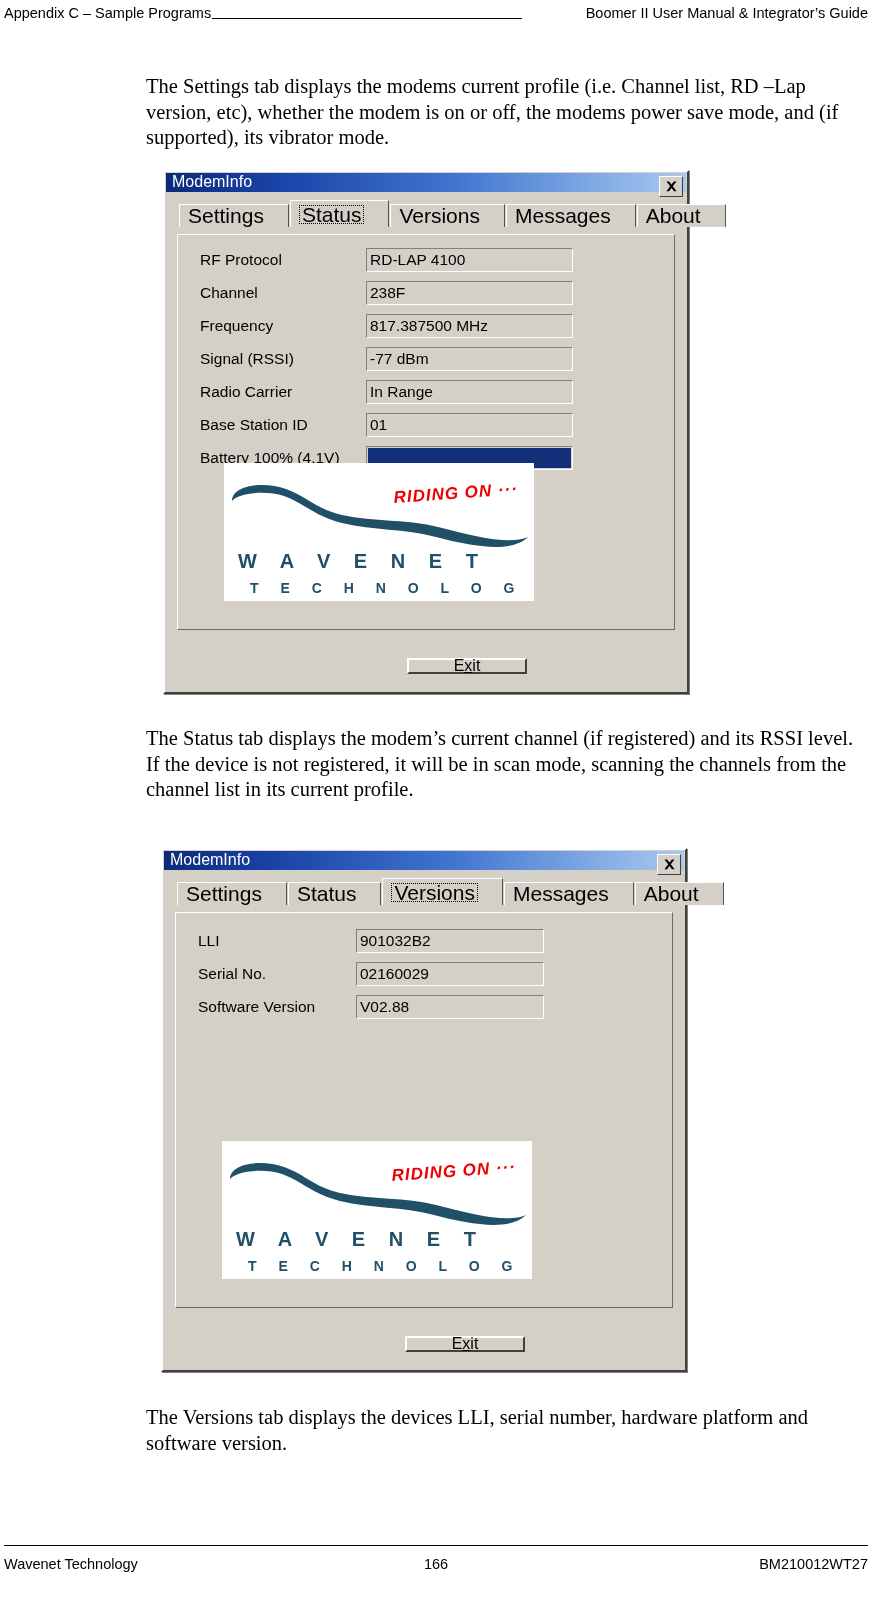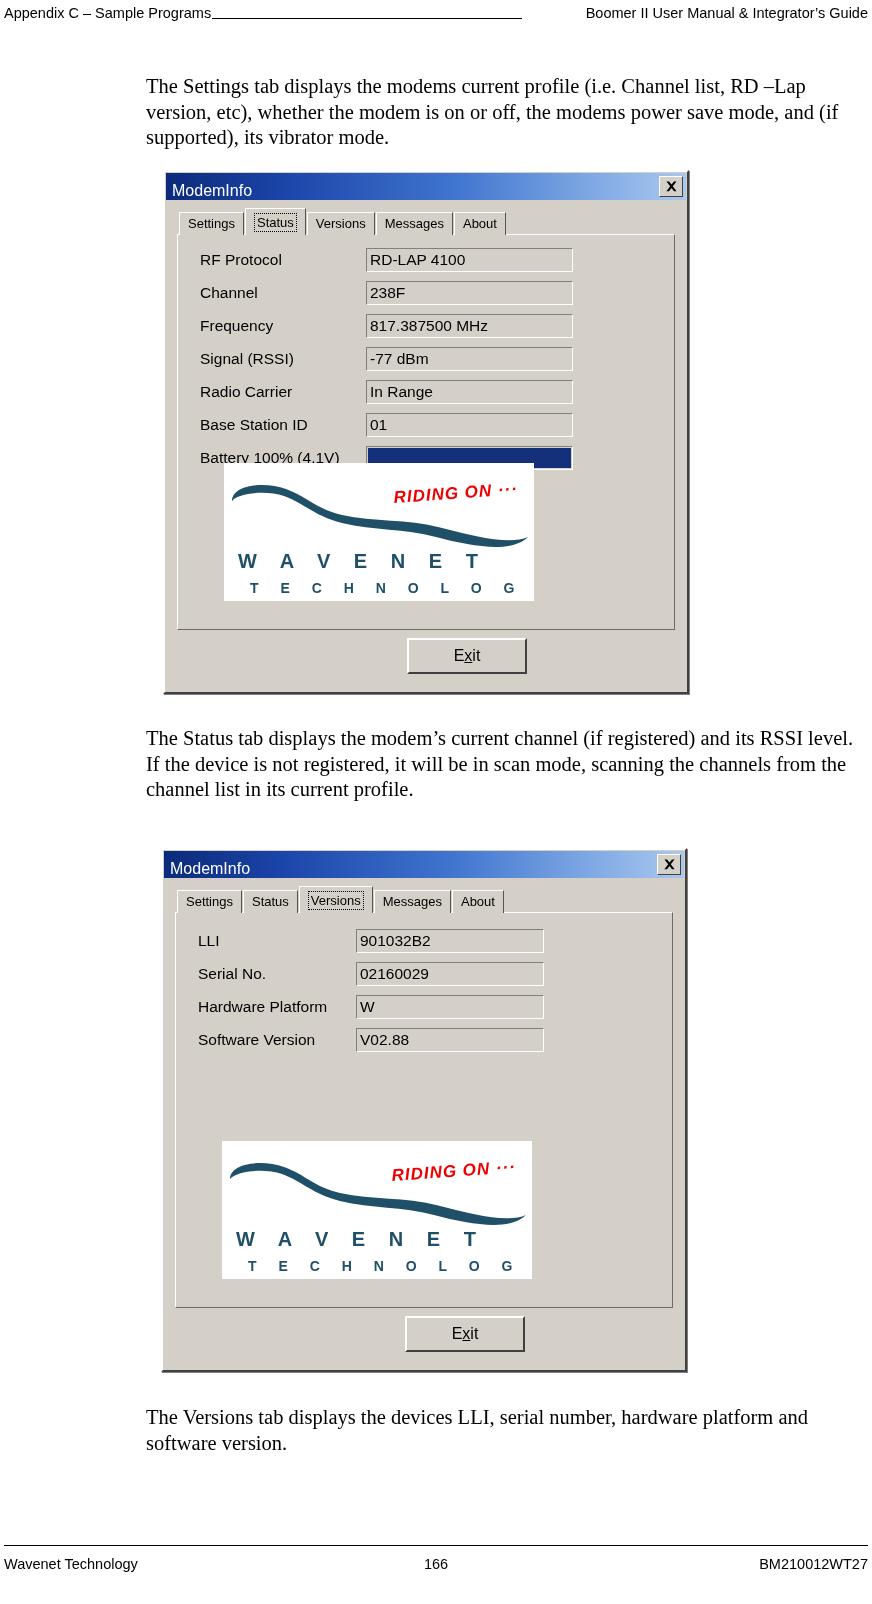--- a/index.html
+++ b/index.html
@@ -77,25 +77,25 @@
     border-right: 2px solid #404040;
     border-bottom: 2px solid #404040;
     box-sizing: border-box;
     font-family: "Liberation Sans", sans-serif;
     box-shadow: 1px 1px 0 #808080;
   }
   #dialog-status   { left: 163px; top: 170px;  width: 526px; height: 524px; }
   #dialog-versions { left: 161px; top: 848px;  width: 526px; height: 524px; }
 
   .titlebar {
-    height: 27px;
+    height: 19px;
     margin: 1px 1px 0 1px;
     background: linear-gradient(to right, #0b2a7a 0%, #1b44a8 22%, #3f74cf 55%, #7fa9e4 82%, #a9c8ef 100%);
     display: flex;
-    align-items: flex-end;
+    align-items: flex-start;
     position: relative;
   }
   .titlebar-text {
     color: #ffffff;
     font-size: 16px;
     font-family: "Liberation Sans", sans-serif;
     padding-left: 6px;
     letter-spacing: 0px;
     white-space: nowrap;
   }
@@ -121,24 +121,24 @@
   
   .tabstrip {
     position: relative;
     height: 26px;
     margin: 9px 0 0 14px;
     display: flex;
     align-items: flex-end;
     z-index: 3;
   }
   .tab {
-    font-size: 13px;
+    font-size: 21px;
     font-family: "Liberation Sans", sans-serif;
     color: #000;
-    padding: 2px 8px 3px 8px;
+    padding: 2px 24px 3px 8px;
     background: #d4d0c8;
     border-top: 1.5px solid #ffffff;
     border-left: 1.5px solid #ffffff;
     border-right: 1.5px solid #55544e;
     height: 23px;
     box-sizing: border-box;
     margin-right: 1px;
     line-height: 18px;
     white-space: nowrap;
     cursor: pointer;
@@ -237,21 +237,21 @@
   #logo-versions { left: 46px; top: 228px; width: 310px; height: 138px; }
   .logo svg { display: block; }
 
   
   .exit-btn {
     position: absolute;
     bottom: 18px;
     left: 50%;
     margin-left: -19px;
     width: 120px;
-    height: 36px;
+    height: 16px;
     background: #d4d0c8;
     border-top: 2px solid #ffffff;
     border-left: 2px solid #ffffff;
     border-right: 2px solid #404040;
     border-bottom: 2px solid #404040;
     box-sizing: border-box;
     font-size: 16px;
     font-family: "Liberation Sans", sans-serif;
     color: #000;
     display: flex;
@@ -401,24 +401,20 @@
       <div class="field-row">
         <div class="field-label">LLI</div>
         <div class="field-value">901032B2</div>
       </div>
 
       <div class="field-row">
         <div class="field-label">Serial No.</div>
         <div class="field-value">02160029</div>
       </div>
 
-      <div class="field-row">
-        <div class="field-label">Hardware Platform</div>
-        <div class="field-value">W</div>
-      </div>
 
       <div class="field-row">
         <div class="field-label">Software Version</div>
         <div class="field-value">V02.88</div>
       </div>
 
     </div>
 
     <div class="logo" id="logo-versions">
       <svg width="310" height="138" viewBox="0 0 310 138" aria-hidden="true">

